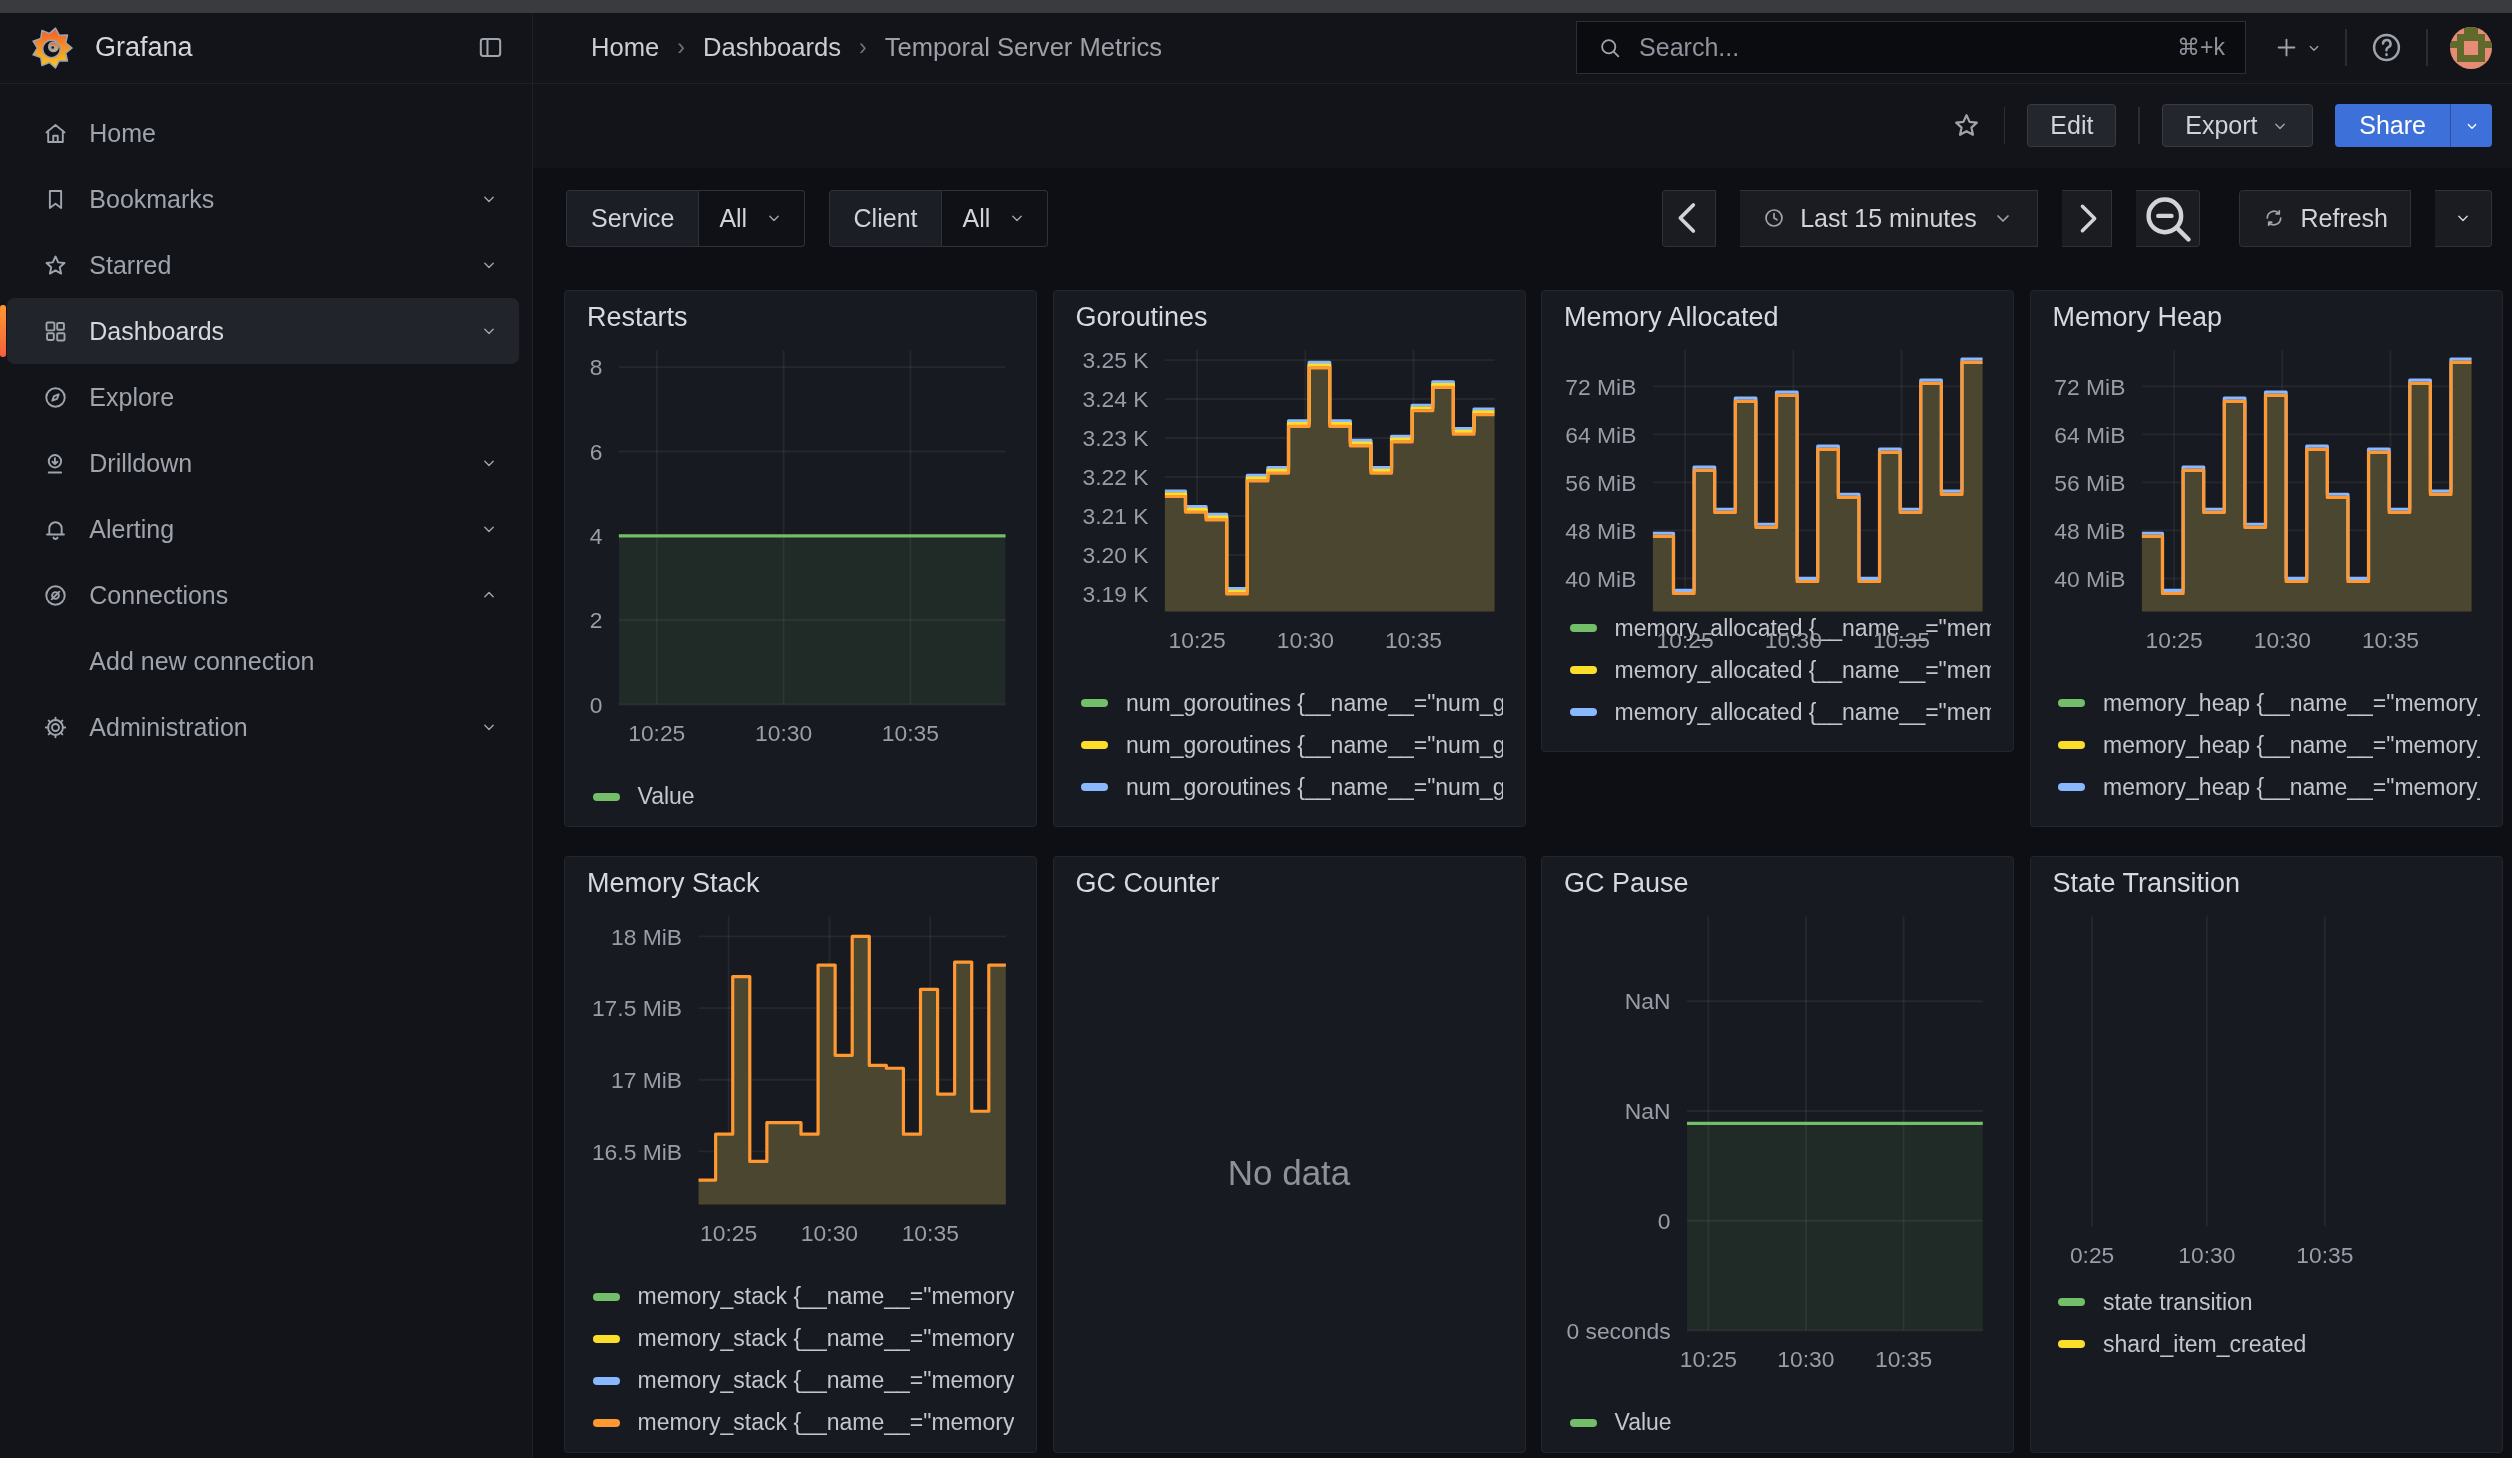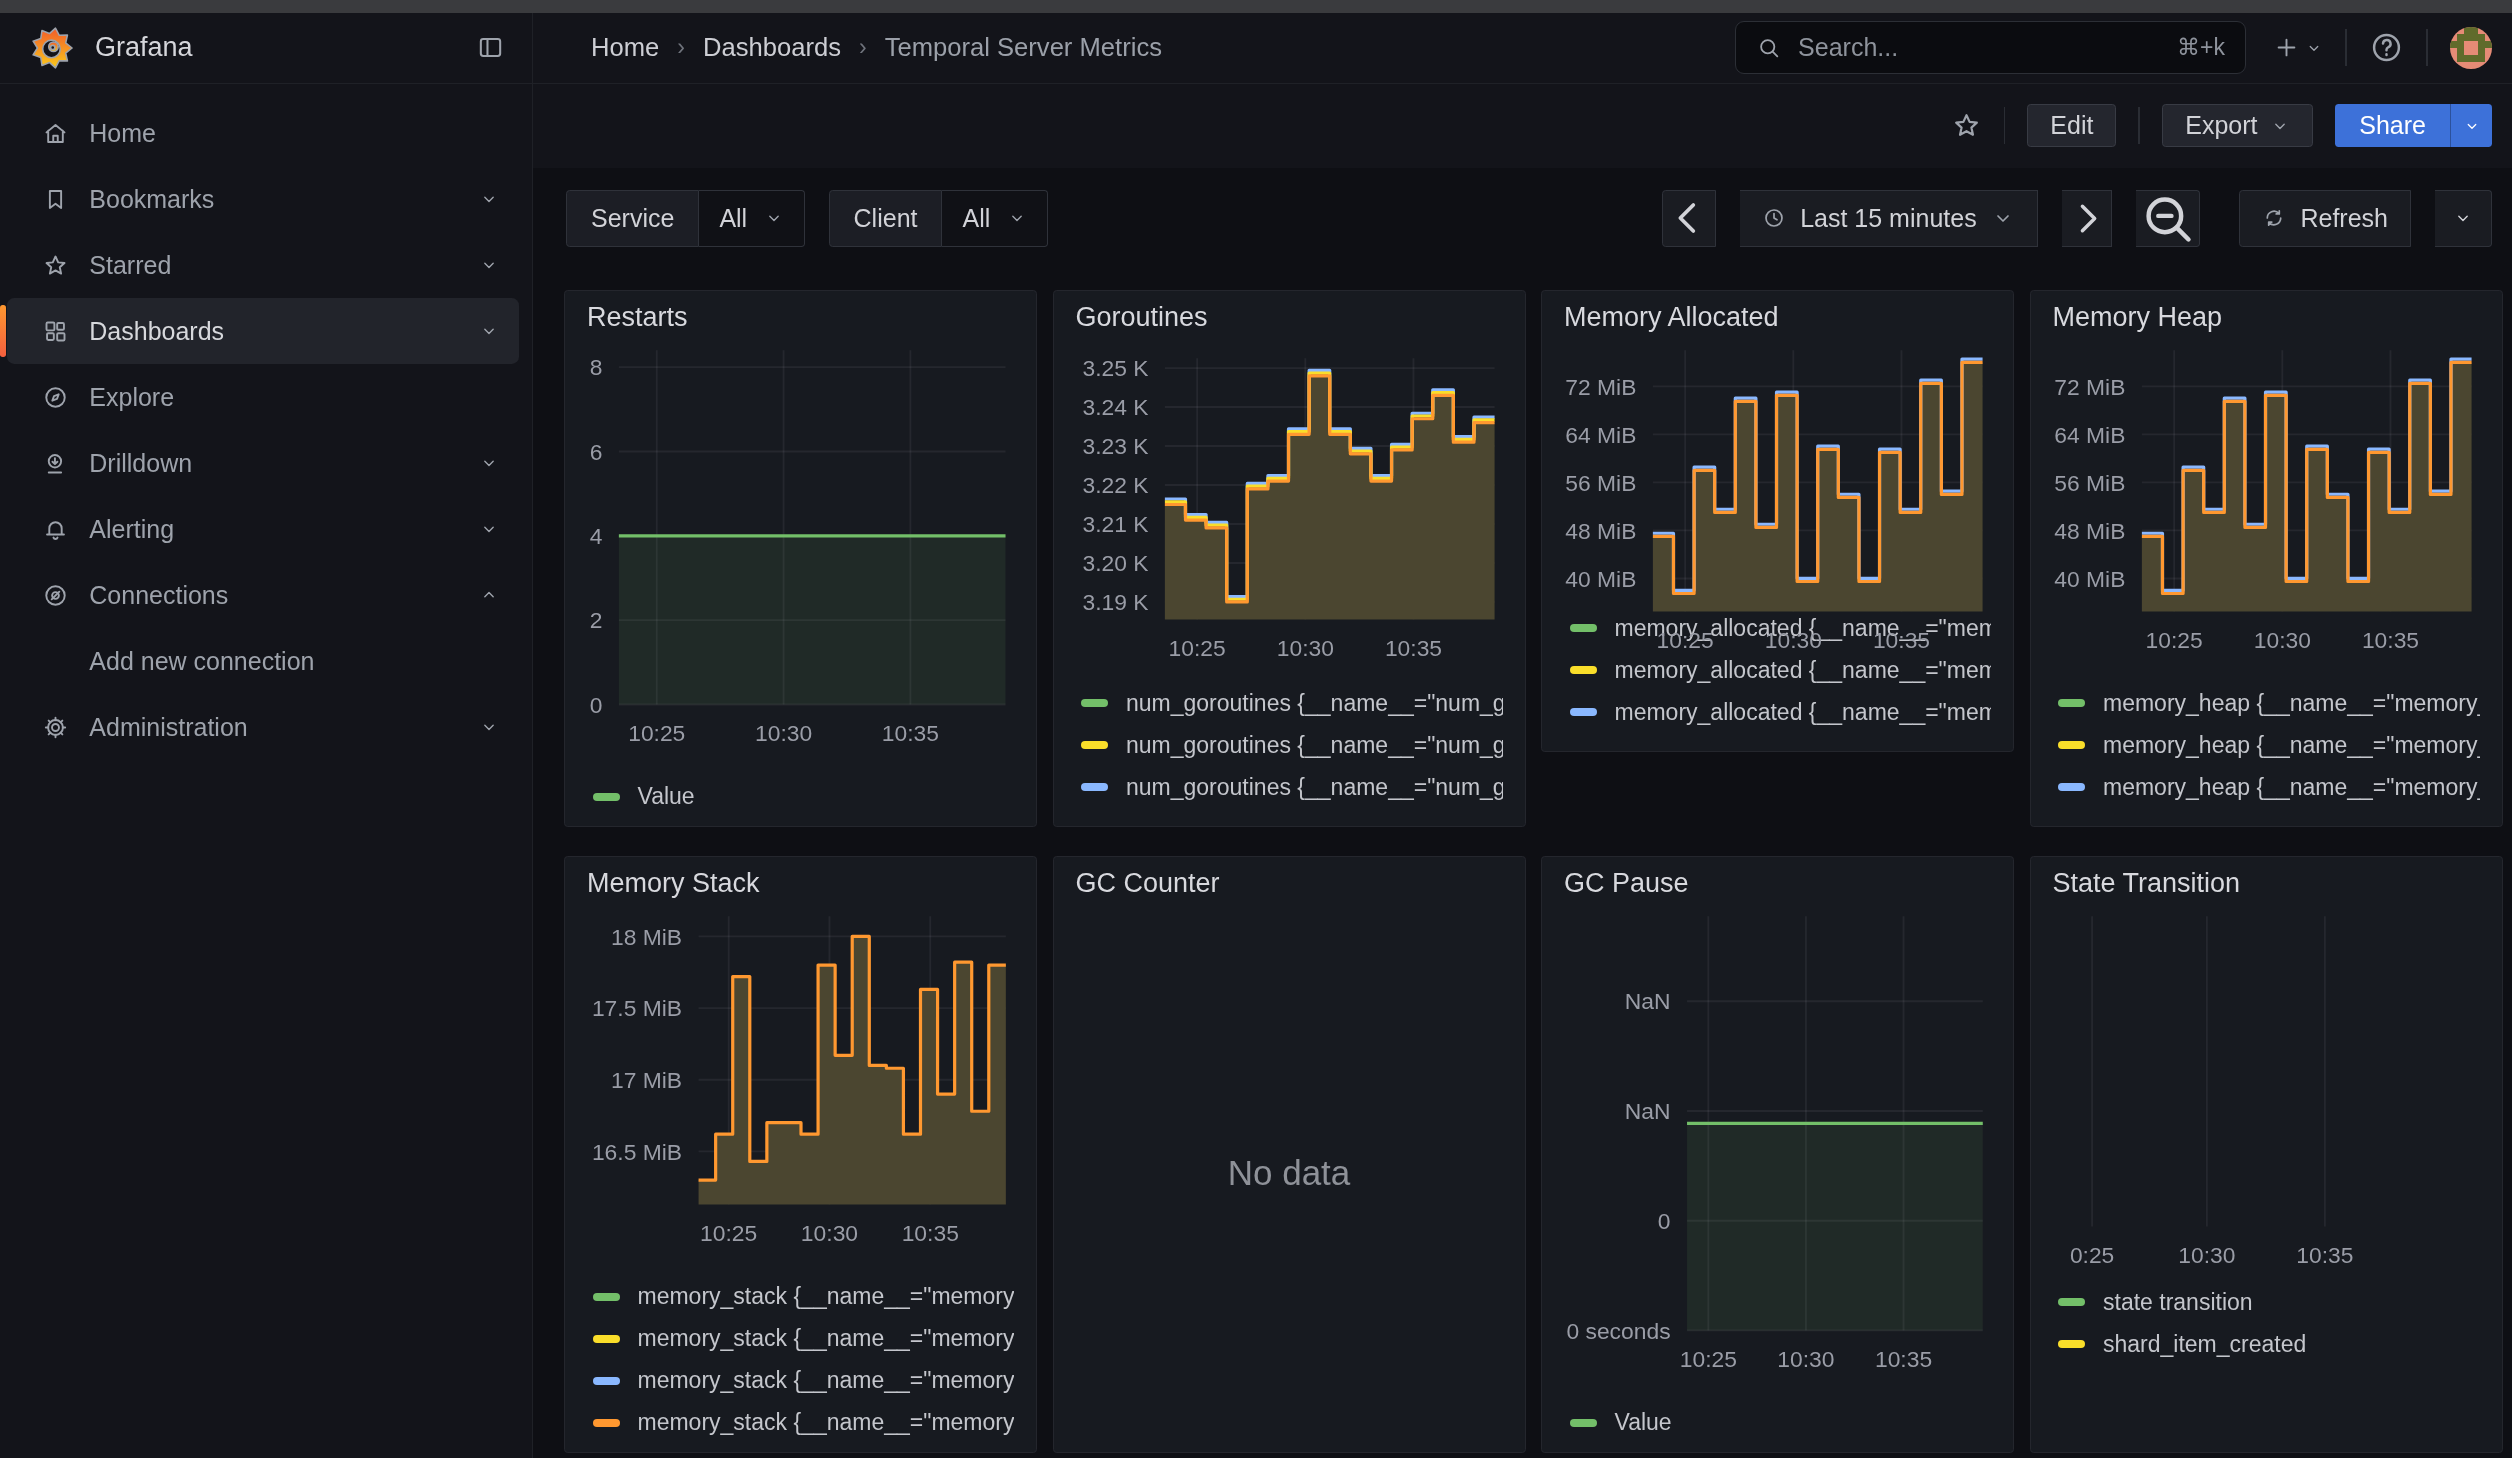--- a/index.html
+++ b/index.html
@@ -13,21 +13,21 @@
   .header{height:71px;background:#13141A;border-bottom:0.9px solid #1F2127;display:flex;align-items:stretch;}
   .header-left{flex:0 0 533px;display:flex;align-items:center;padding:0 27px 0 31px;border-right:0.9px solid #1F2127;}
   .brand{font-size:27px;font-weight:400;color:#D5D6DB;margin-left:22px;}
   .toggle{margin-left:auto;cursor:pointer;}
   .header-main{flex:1;display:flex;align-items:center;padding:0 20px 0 58px;}
   .breadcrumb{display:flex;align-items:center;gap:18px;font-size:25.6px;}
   .crumb{color:#CDCED4;cursor:pointer;}
   .crumb.current{color:#9BA0A9;cursor:default;}
   .crumb-sep{color:#6F737C;font-size:23px;}
   .header-right{margin-left:auto;display:flex;align-items:center;}
-  .search-box{width:511px;height:53px;background:#0B0C10;border:0.9px solid #2C2F36;border-radius:9px;
+  .search-box{width:670px;height:53px;background:#0B0C10;border:0.9px solid #2C2F36;border-radius:0;
     display:flex;align-items:center;padding:0 20px;color:#8E939C;cursor:text;}
   .search-input{flex:1;background:transparent;border:none;outline:none;color:#C7C8CE;font-size:25px;
     margin-left:14.6px;font-family:inherit;min-width:0;}
   .search-input::placeholder{color:#8E939C;}
   .kbd{color:#8E939C;font-size:23px;white-space:nowrap;}
   .hdr-btn{display:flex;align-items:center;margin-left:27px;cursor:pointer;}
   .v-div{width:1.8px;height:37px;background:#2A2D34;margin:0 22px;}
   .avatar{width:42px;height:42px;border-radius:50%;overflow:hidden;cursor:pointer;}
 
   
@@ -430,21 +430,21 @@
                 <path d="M34.5 211.23809523809524L458 211.23809523809524" fill="none" stroke="#73BF69" stroke-width="3.5" stroke-linejoin="round"></path>
               </svg>
             </div>
             <div class="legend">
               <div class="legend-row">
                 <span class="swatch" style="background: rgb(115, 191, 105);"></span>
                 <span>Value</span>
               </div>
             </div>
           </div>
-          <div class="panel" style="height: 537px; gap: 8px;">
+          <div class="panel" style="height: 537px;">
             <div class="panel-title">Goroutines</div>
             <div class="chart">
               <svg width="428" height="316" viewBox="0 0 468 346">
                 <line x1="97" y1="274.7910447761194" x2="458" y2="274.7910447761194" stroke="rgba(204,204,220,0.08)" stroke-width="2"></line>
                 <text x="79" y="283.7910447761194" text-anchor="end" class="axis">3.19 K</text>
                 <line x1="97" y1="232.1044776119403" x2="458" y2="232.1044776119403" stroke="rgba(204,204,220,0.08)" stroke-width="2"></line>
                 <text x="79" y="241.1044776119403" text-anchor="end" class="axis">3.20 K</text>
                 <line x1="97" y1="189.4179104477612" x2="458" y2="189.4179104477612" stroke="rgba(204,204,220,0.08)" stroke-width="2"></line>
                 <text x="79" y="198.4179104477612" text-anchor="end" class="axis">3.21 K</text>
                 <line x1="97" y1="146.73134328358208" x2="458" y2="146.73134328358208" stroke="rgba(204,204,220,0.08)" stroke-width="2"></line>

